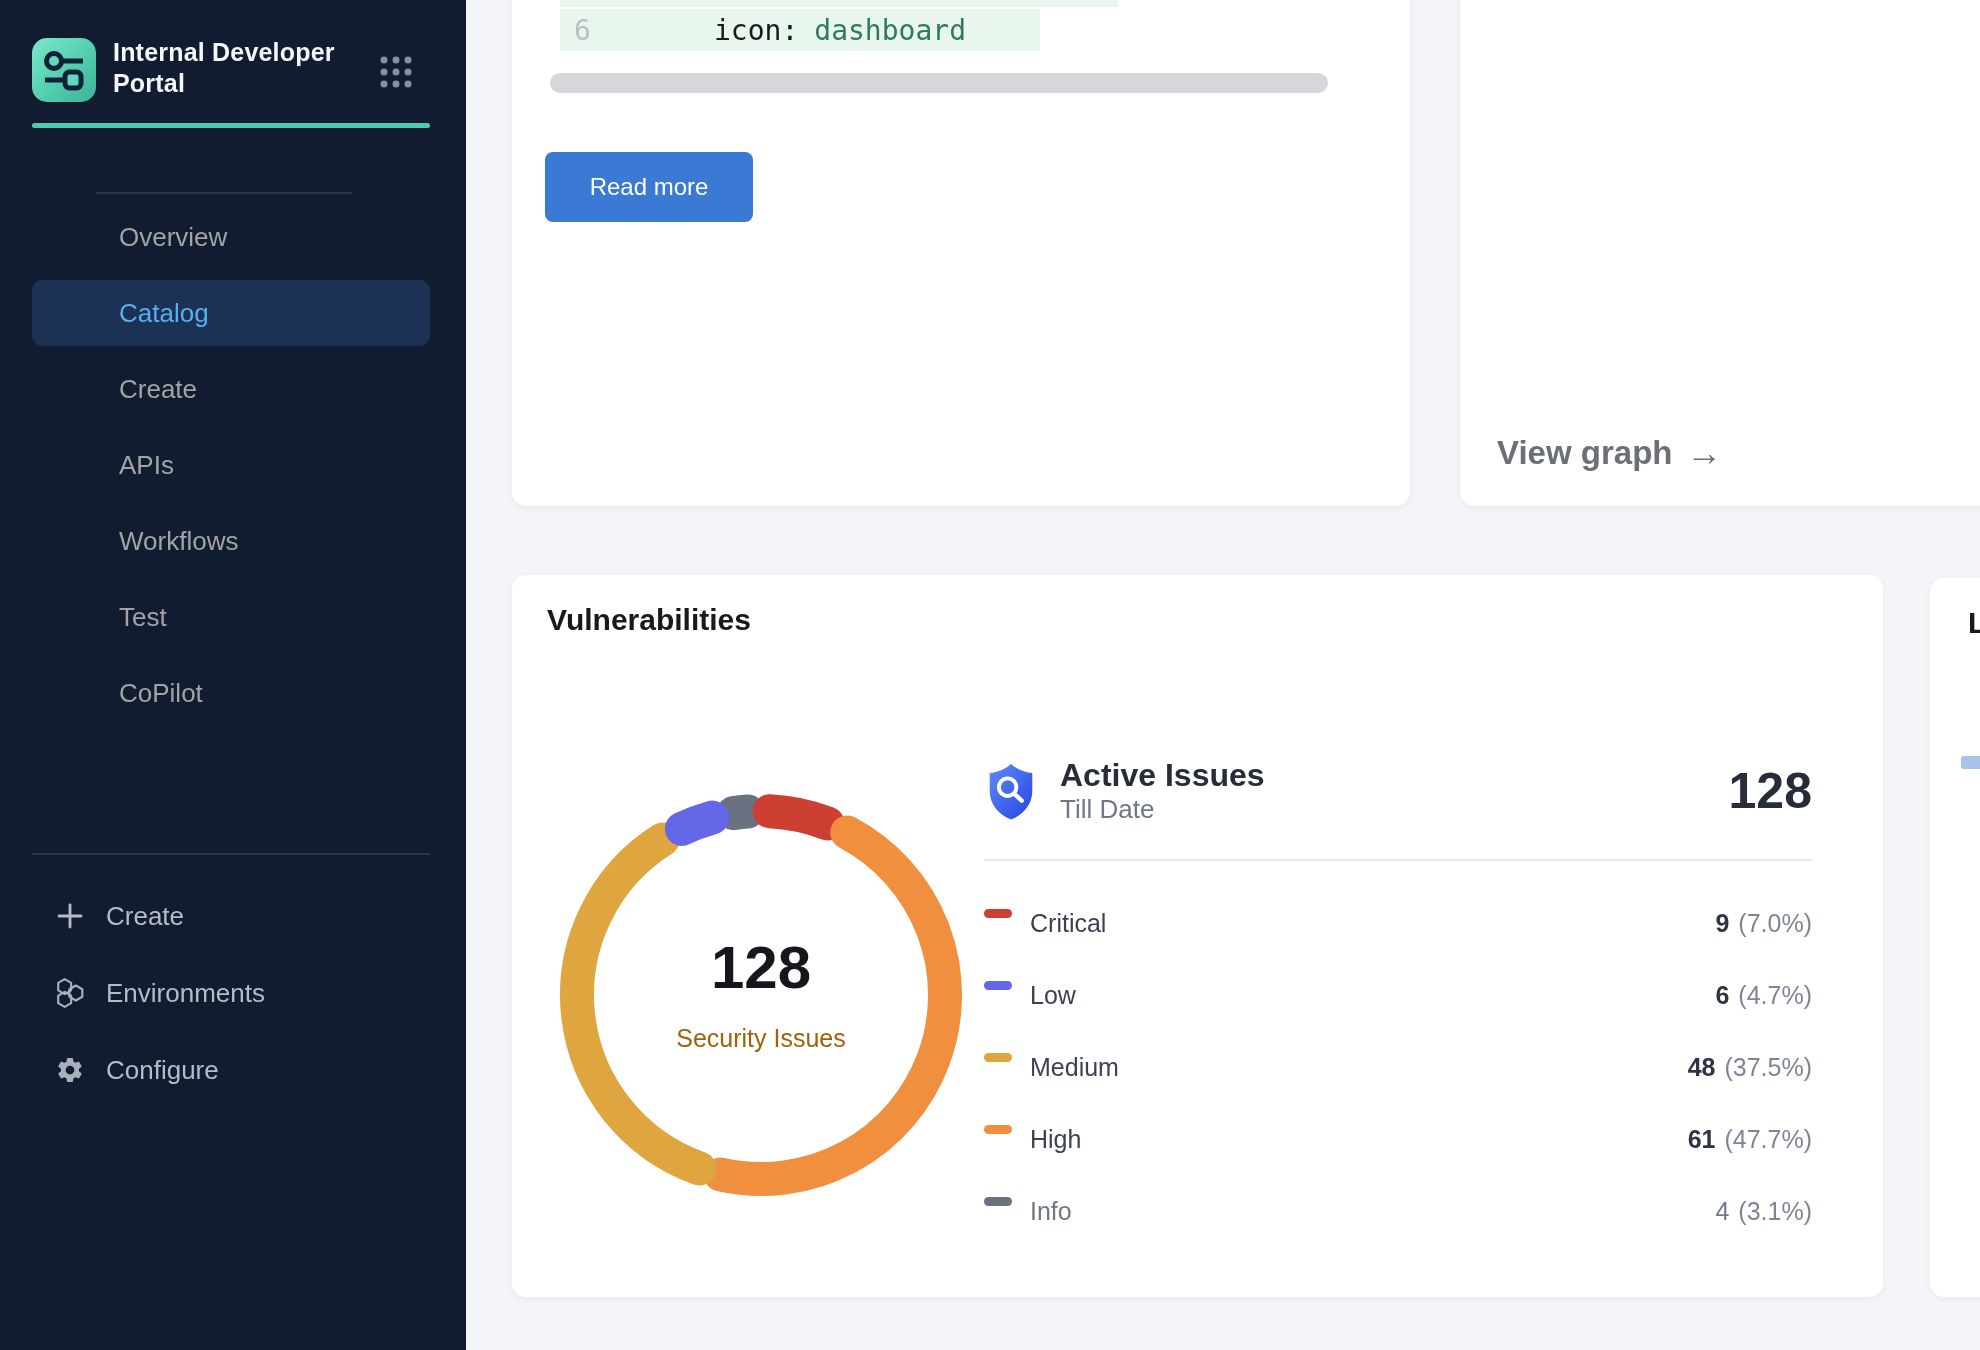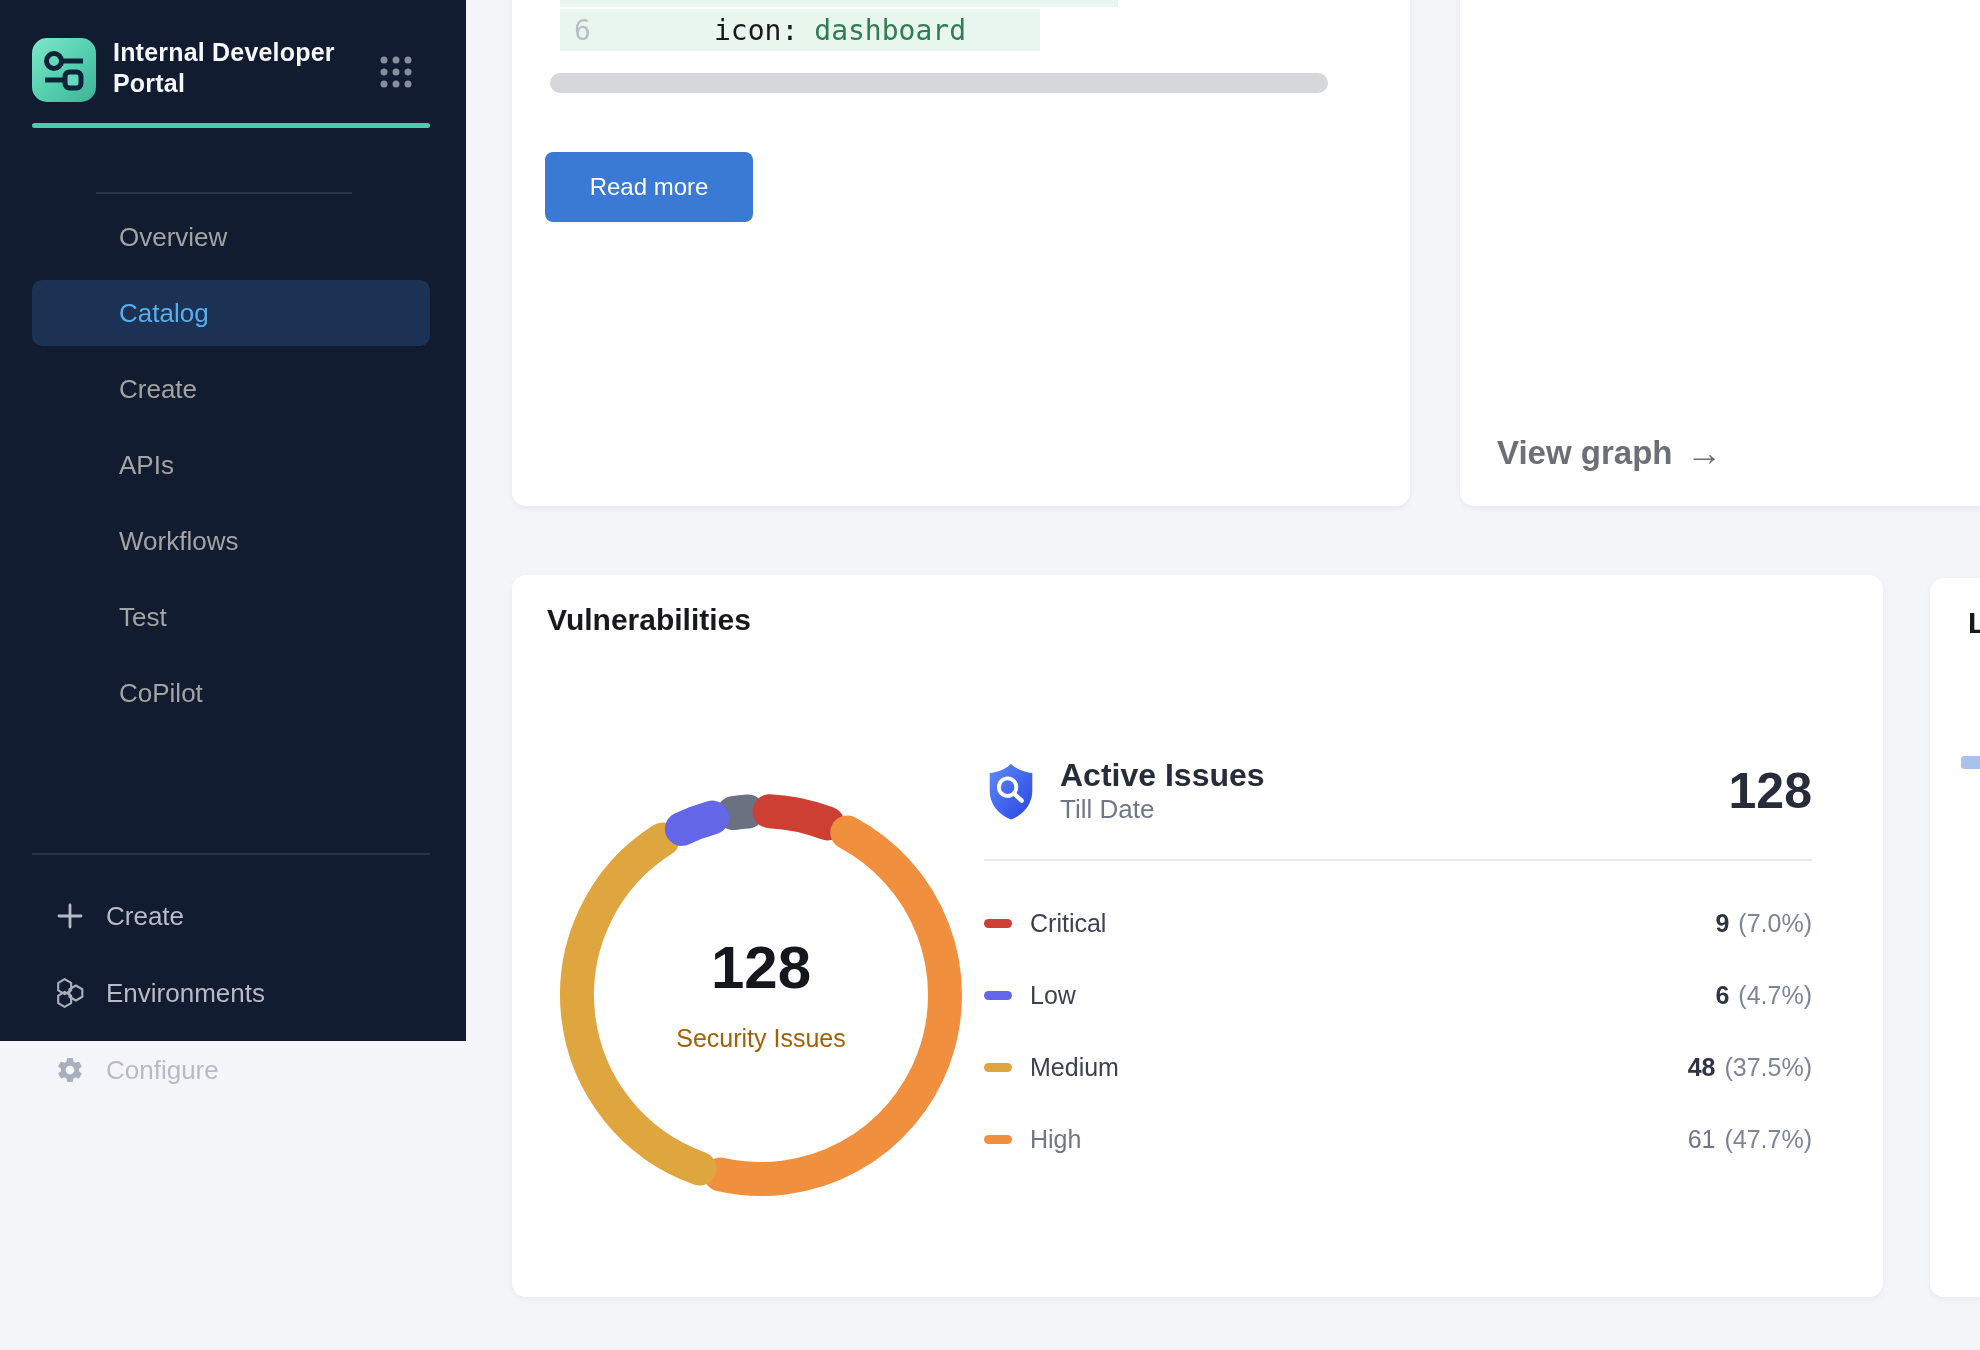--- a/index.html
+++ b/index.html
@@ -2,21 +2,21 @@
 <html><head>
 <meta charset="utf-8">
 <style>
   * { margin:0; padding:0; box-sizing:border-box; }
   html,body { width:1980px; height:1350px; overflow:hidden; }
   body {
     font-family:"Liberation Sans","DejaVu Sans",sans-serif;
     background:#f3f5f9; position:relative; color:#17191d;
   }
   
-  .sidebar { position:absolute; left:0; top:0; width:466px; height:1041px; background:#111c30; }
+  .sidebar { position:absolute; left:0; top:0; width:466px; height:1350px; background:#111c30; }
   .logo-box { position:absolute; left:32px; top:38px; width:64px; height:64px; border-radius:15px;
     background:linear-gradient(135deg,#7de7c8 0%,#52cfae 55%,#3db294 100%); display:flex; align-items:center; justify-content:center; }
   .app-title { position:absolute; left:113px; top:37px; width:250px; font-size:25px; font-weight:700;
     color:#f5f7fa; line-height:31px; letter-spacing:.2px; }
   .grid-icon { position:absolute; left:378px; top:54px; width:36px; height:36px; cursor:pointer; }
   .teal-bar { position:absolute; left:32px; top:123px; width:398px; height:5px; border-radius:3px; background:#4ecbac; }
   .side-divider-sm { position:absolute; left:96px; top:192px; width:256px; height:2px; background:#28344e; }
   .nav { position:absolute; left:32px; top:204px; width:398px; }
   .nav-item { height:66px; line-height:66px; padding-left:87px; border-radius:10px; margin-bottom:10px;
     font-size:26px; color:#a3a3a3; cursor:pointer; }
@@ -54,21 +54,21 @@
   .donut-label { font-size:25px; color:#a16207; }
   .issues-panel { position:absolute; left:472px; top:176px; width:828px; }
   .issues-header { display:flex; align-items:center; height:80px; }
   .issues-titles { margin-left:22px; }
   .issues-title { font-size:32px; font-weight:600; color:#272c3a; }
   .issues-sub { font-size:26px; color:#6f7787; }
   .issues-total { margin-left:auto; font-size:50px; font-weight:700; color:#272c3a; }
   .issues-divider { margin-top:28px; height:2px; background:#e5e8ed; }
   .legend { margin-top:26px; }
   .legend-row { height:72px; display:flex; align-items:center; cursor:pointer; }
-  .legend-left { display:flex; align-items:center; gap:18px; }
+  .legend-left { display:flex; align-items:flex-start; gap:18px; }
   .legend-pill { width:28px; height:9px; border-radius:5px; background:#ccc; }
   .legend-label { font-size:25px; color:#3c4252; }
   .legend-right { margin-left:auto; display:flex; align-items:baseline; gap:9px; }
   .legend-num { font-size:25px; font-weight:600; color:#2e3442; }
   .legend-pct { font-size:25px; color:#7d8594; }
   .legend-row:last-child .legend-label,
   .legend-row:last-child .legend-num { color:#6f7787; font-weight:400; }
   
   .partial-card { left:1930px; top:578px; width:140px; height:719px; }
   .partial-title { position:absolute; left:38px; top:28px; font-size:30px; font-weight:700; color:#17191d; }
@@ -238,20 +238,30 @@
       <div class="legend-row">
         <div class="legend-left">
           <span class="legend-pill" style="background: rgb(240, 144, 63);"></span>
           <span class="legend-label">High</span>
         </div>
         <div class="legend-right">
           <span class="legend-num">61</span>
           <span class="legend-pct">(47.7%)</span>
         </div>
       </div>
+      <div class="legend-row">
+        <div class="legend-left">
+          <span class="legend-pill" style="background: rgb(106, 113, 129);"></span>
+          <span class="legend-label">Info</span>
+        </div>
+        <div class="legend-right">
+          <span class="legend-num">4</span>
+          <span class="legend-pct">(3.1%)</span>
+        </div>
+      </div>
     </div>
   </div>
 </div>
 
 <div class="card partial-card">
   <div class="partial-title">L</div>
   <div class="partial-bar"></div>
 </div>
 
 </body></html>

